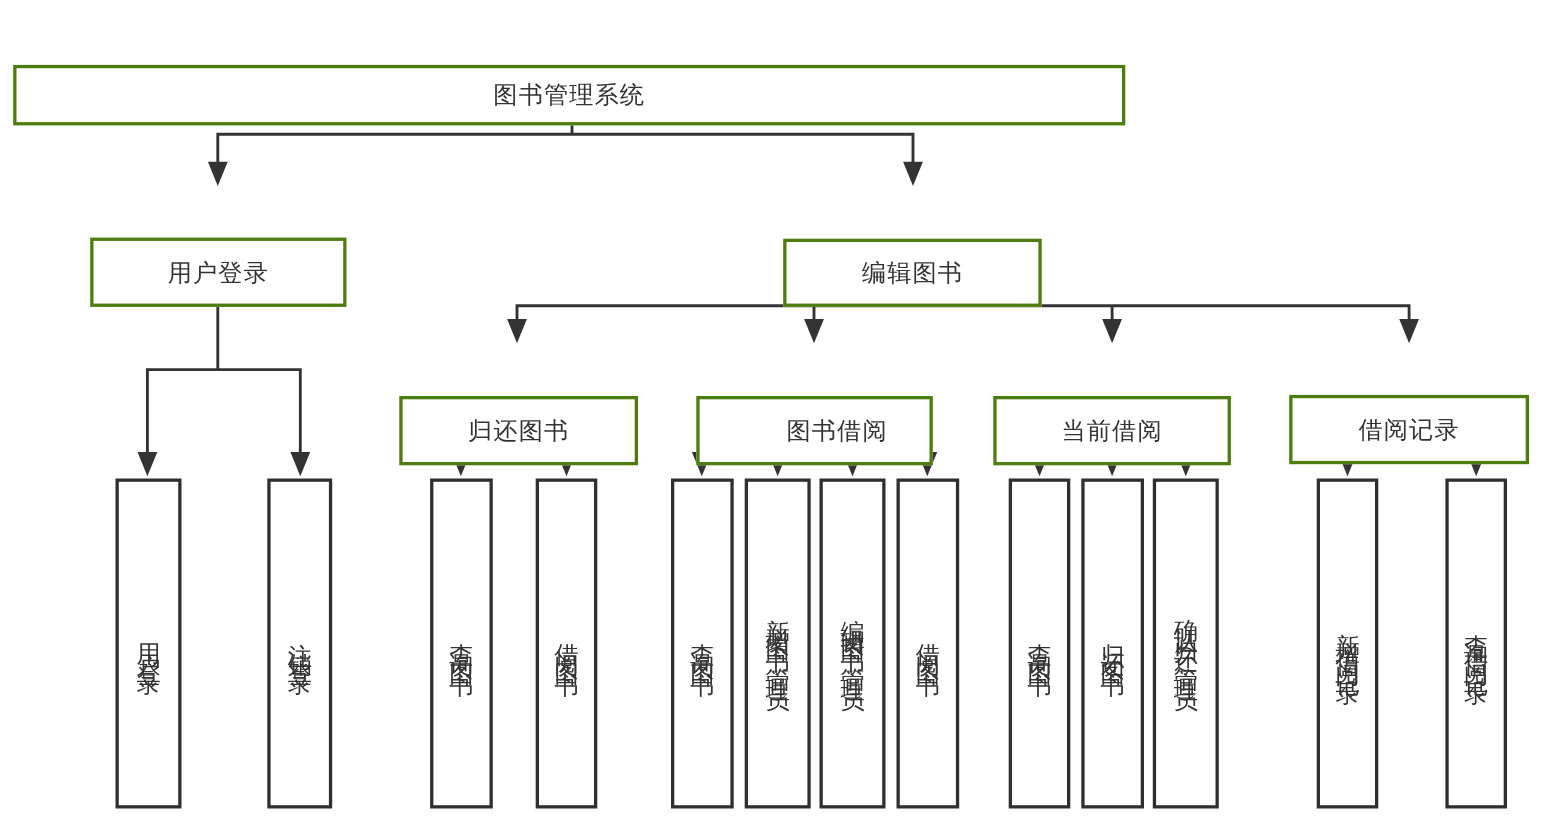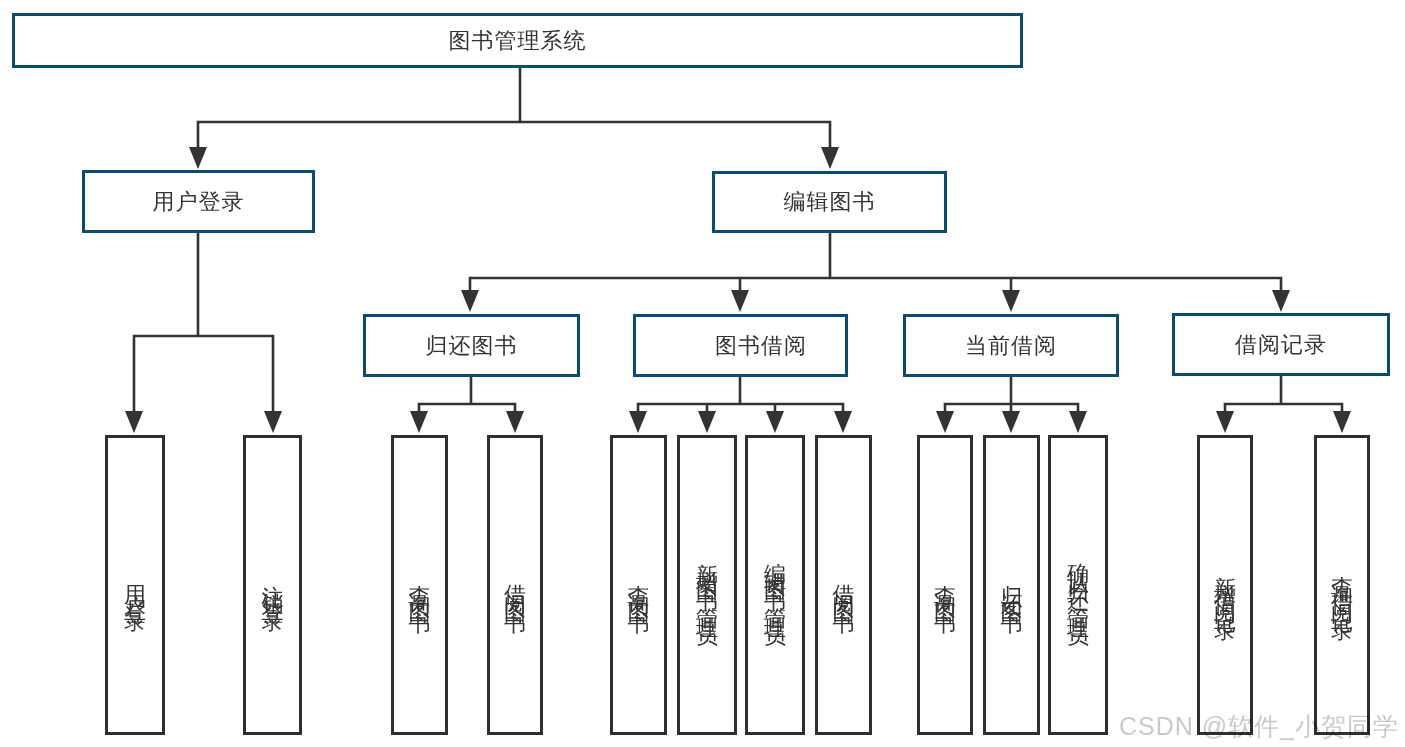--- a/index.html
+++ b/index.html
@@ -29,29 +29,30 @@
     fill: none;
     stroke-linecap: square;
   }
   .connectors polygon {
     fill: #333333;
     stroke: none;
   }
   .node {
     position: absolute;
     box-sizing: border-box;
-    border: 3px solid #0c4a6e;
+    border: 3px solid #4d7c0f;
     background: #ffffff;
     display: flex;
     align-items: center;
     justify-content: center;
     font-size: 22px;
     color: #333333;
     letter-spacing: 1px;
     z-index: 2;
+    margin-top: 46px;
   }
   .leaf {
     position: absolute;
     box-sizing: border-box;
     border: 3px solid #2f2f2f;
     background: #ffffff;
     top: 435px;
     height: 300px;
     display: flex;
     align-items: center;
@@ -165,15 +166,14 @@
     <span>确认归还（管理员）</span>
   </div>
 
   <div class="leaf" style="left:1197px; width:56px;">
     <span>新增借阅记录</span>
   </div>
   <div class="leaf" style="left:1314px; width:56px;">
     <span>查询借阅记录</span>
   </div>
 
-  <div class="watermark">CSDN @软件_小贺同学</div>
 
 </div>
 
 </body></html>

